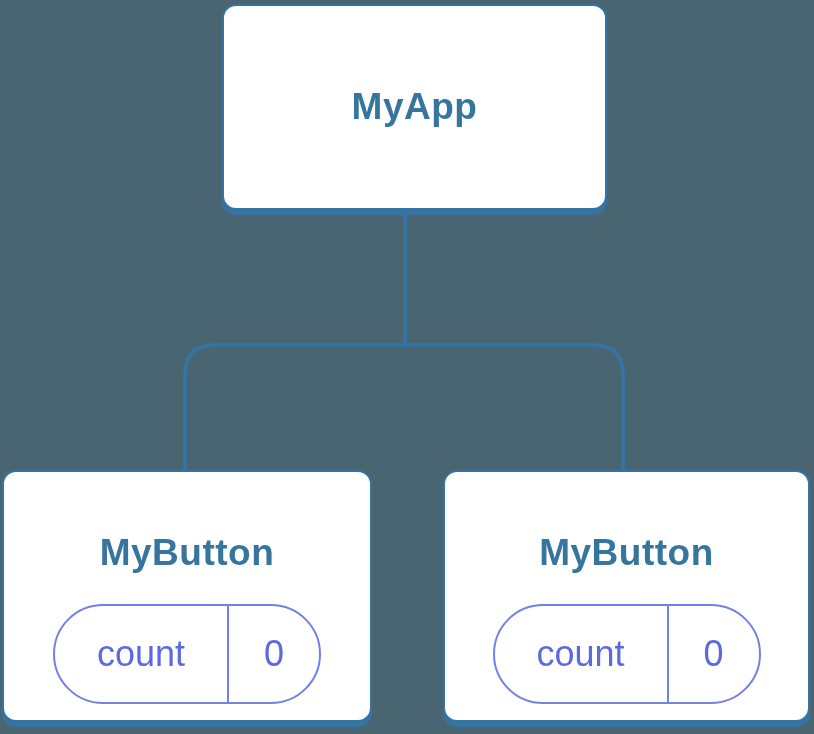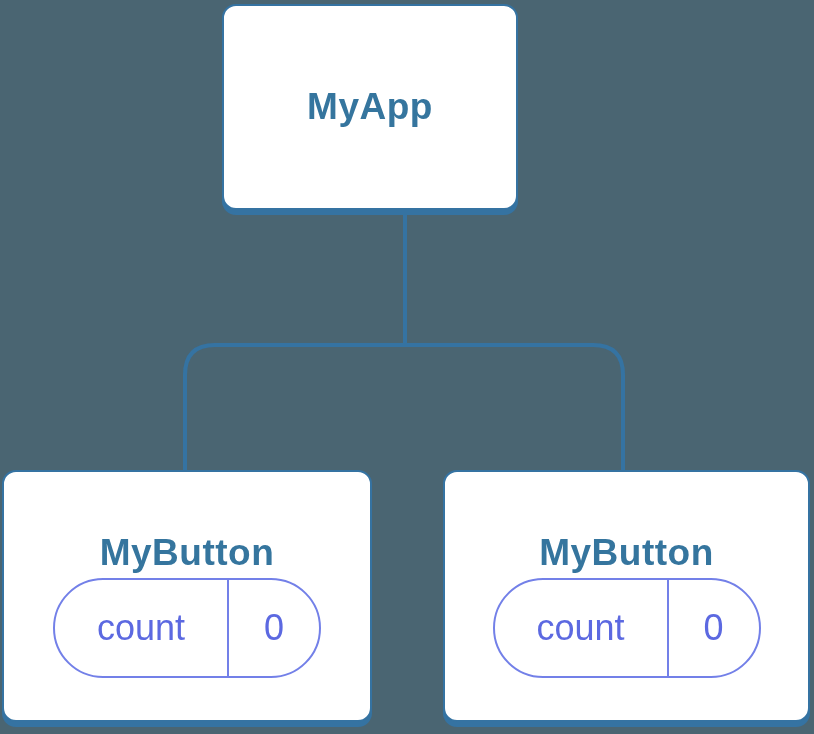--- a/index.html
+++ b/index.html
@@ -40,41 +40,42 @@
     border-radius: 14px;
     box-shadow: 0 5px 0 0 var(--line);
     z-index: 1;
     display: flex;
     flex-direction: column;
     align-items: center;
   }
   .node-root {
     left: 222px;
     top: 4px;
-    width: 296px;
+    width: 385px;
     height: 206px;
     justify-content: center;
   }
   .node-child {
     top: 470px;
     width: 370px;
     height: 252px;
     padding-top: 56px;
   }
   .node-child-1 { left: 2px; }
   .node-child-2 { left: 443px; width: 367px; }
   .node-title {
     color: var(--title);
     font-size: 37px;
     font-weight: 600;
     line-height: 50px;
     letter-spacing: 0.5px;
     white-space: nowrap;
   }
   .state-pill {
+    margin-top: 26px;
     width: 268px;
     height: 100px;
     border: 2px solid var(--pill-border);
     border-radius: 50px;
     background: var(--node-bg);
     display: flex;
     align-items: stretch;
     overflow: hidden;
   }
   .state-name {

